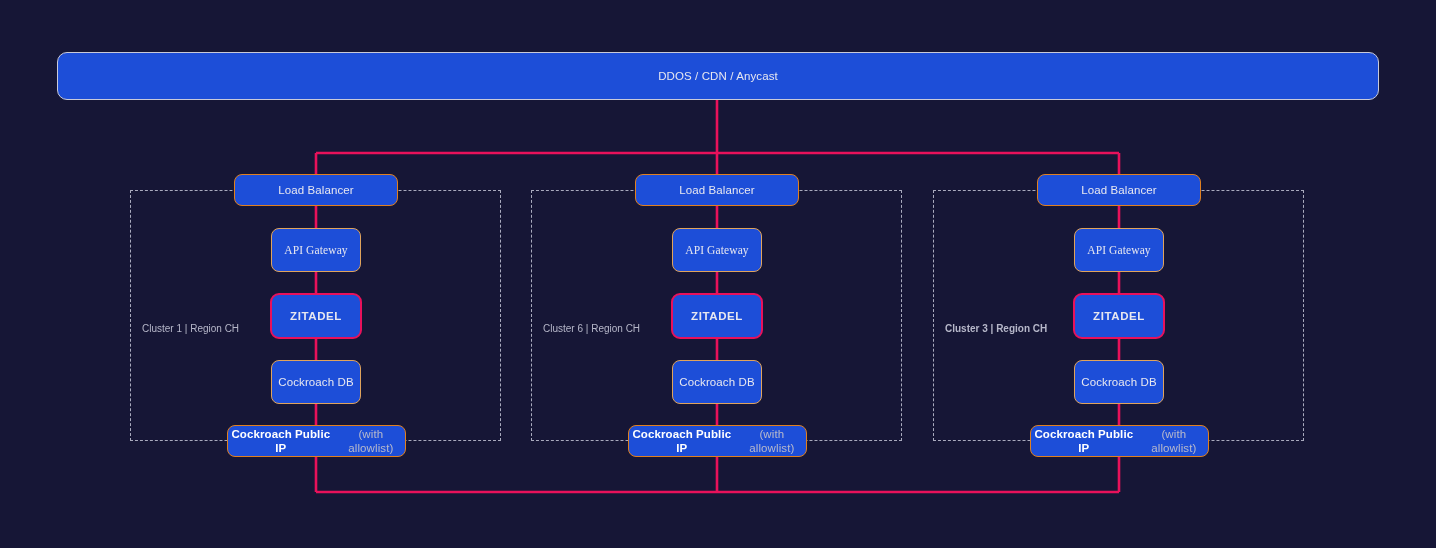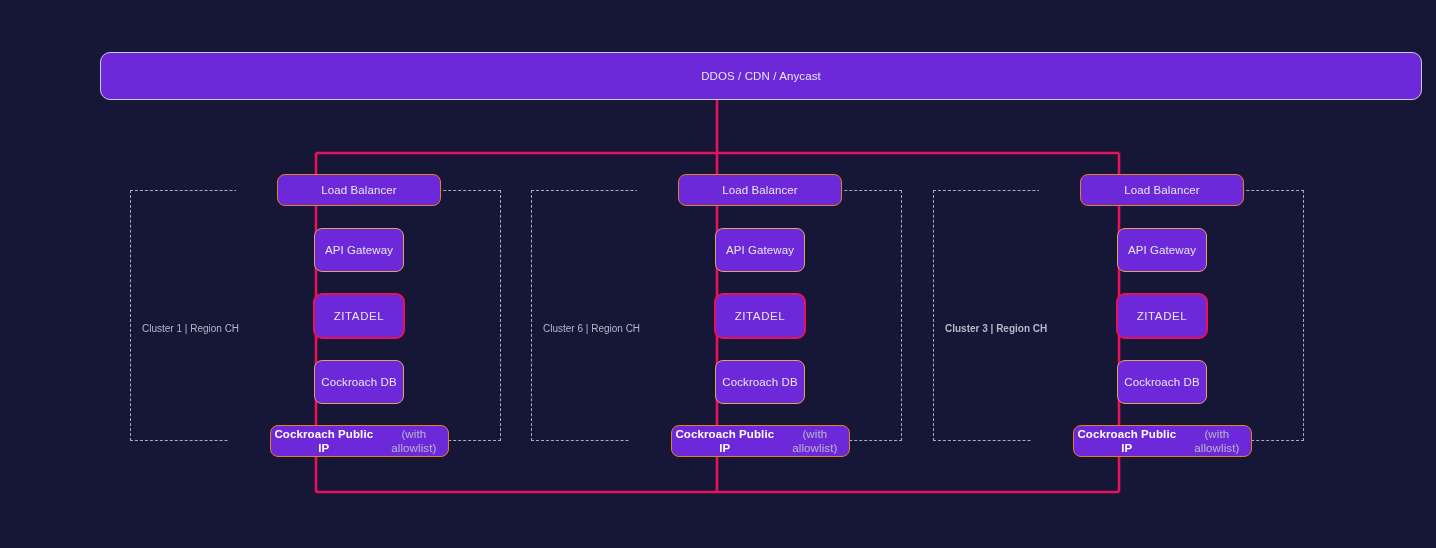--- a/index.html
+++ b/index.html
@@ -29,41 +29,41 @@
     height: 548px;
     pointer-events: none;
   }
   .node {
     position: absolute;
     box-sizing: border-box;
     display: flex;
     align-items: center;
     justify-content: center;
     border-radius: 8px;
-    background: #6d28d9;
+    background: #1d4ed8;
     font-size: 11.5px;
     letter-spacing: 0.1px;
     text-align: center;
     line-height: 1.25;
-    margin-left: 43px;
   }
   .n-ddos {
     border: 1.4px solid #c9cada;
     border-radius: 10px;
   }
   .n-lb {
     border: 1.7px solid #e08020;
   }
   .n-api {
     border: 1.4px solid #e0a35c;
+    font-family: Liberation Serif, serif;
   }
   .n-zitadel {
     border: 2.4px solid #e8115b;
     border-radius: 9px;
-    font-weight: 400;
+    font-weight: 700;
     letter-spacing: 0.6px;
   }
   .n-crdb {
     border: 1.4px solid #e0a35c;
   }
   .n-pubip {
     border: 1.7px solid #e08020;
   }
   .pubip-strong {
     font-weight: 700;

